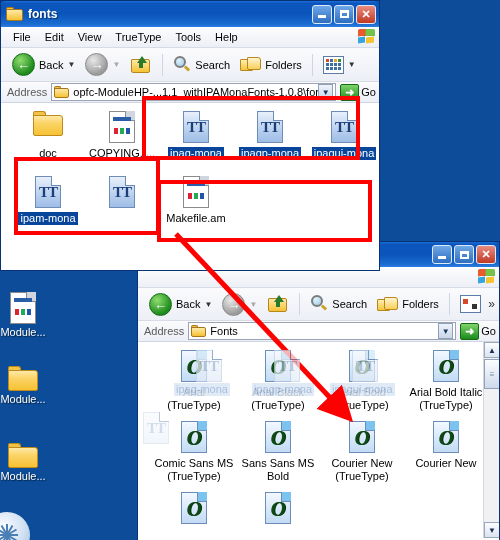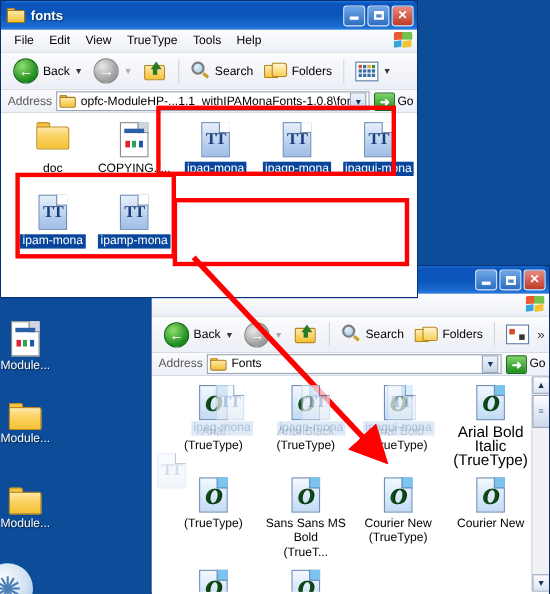--- a/index.html
+++ b/index.html
@@ -559,51 +559,51 @@
                 <div>Arial Bold</div>
                 <div>(TrueType)</div>
               </div>
             </div>
             <div class="fileitem">
               <div class="ig">
                 <span class="icon-ot">
                   <span class="o">O</span>
                 </span>
               </div>
-              <div style="font-size: 14px; line-height: 13px;">
+              <div style="font-size: 11px; line-height: 13px;">
                 <div>Arial Bold Italic</div>
                 <div>(TrueType)</div>
               </div>
             </div>
             <div class="fileitem">
               <div class="ig"></div>
               <div style="font-size: 11px; line-height: 13px;">
                 <div>Arial Italic</div>
                 <div>(TrueType)</div>
               </div>
             </div>
             <div class="fileitem">
               <div class="ig">
                 <span class="icon-ot">
                   <span class="o">O</span>
                 </span>
               </div>
               <div style="font-size: 11px; line-height: 13px;">
+                <div>Comic Sans MS</div>
                 <div>(TrueType)</div>
               </div>
             </div>
             <div class="fileitem">
               <div class="ig">
                 <span class="icon-ot">
                   <span class="o">O</span>
                 </span>
               </div>
               <div style="font-size: 11px; line-height: 13px;">
                 <div>Sans Sans MS Bold</div>
-                <div>(TrueT...</div>
               </div>
             </div>
             <div class="fileitem">
               <div class="ig">
                 <span class="icon-ot">
                   <span class="o">O</span>
                 </span>
               </div>
               <div style="font-size: 11px; line-height: 13px;">
                 <div>Courier New</div>
@@ -804,21 +804,29 @@
                 </span>
               </div>
               <div><span class="lbl">ipam-mona</span></div>
             </div>
             <div class="fileitem sel">
               <div class="ig">
                 <span class="icon-tt">
                   <span class="tt">TT</span>
                 </span>
               </div>
-              <div><span class="lbl">ipamp-mona</span></div>
+            </div>
+            <div class="fileitem">
+              <div class="ig">
+                <span class="icon-doc">
+                  <span class="bar"></span>
+                  <span class="pix"></span>
+                </span>
+              </div>
+              <div><span class="lbl">Makefile.am</span></div>
             </div>
           </div>
       </div>
     </div>
   </div>
 
   <div class="annot" style="left:142px; top:96px; width:218px; height:64px;"></div>
 
   <div class="annot" style="left:14px; top:157px; width:146px; height:78px;"></div>
 

